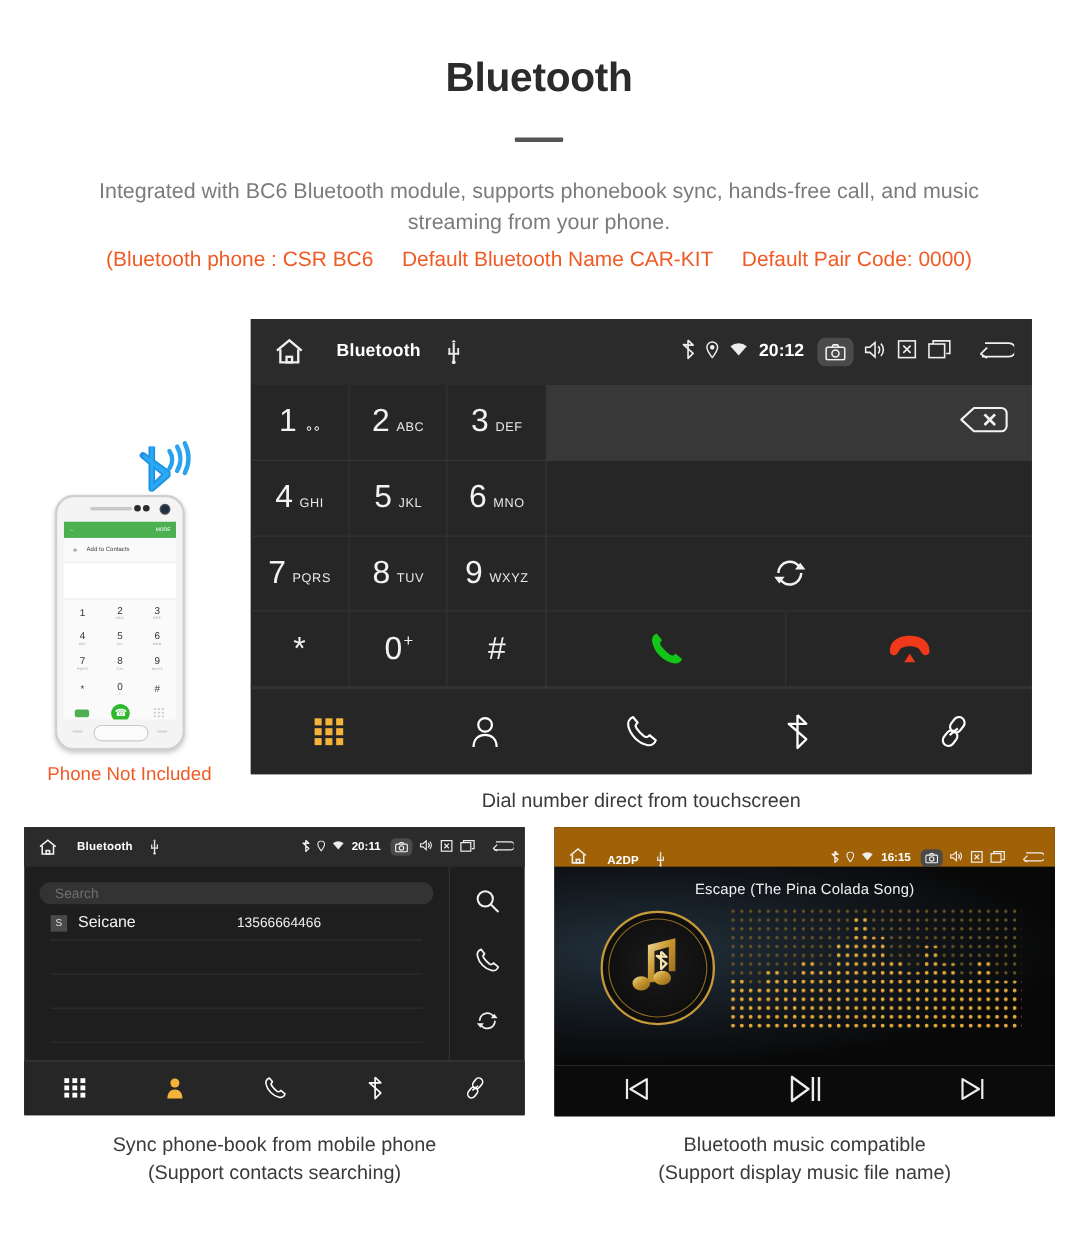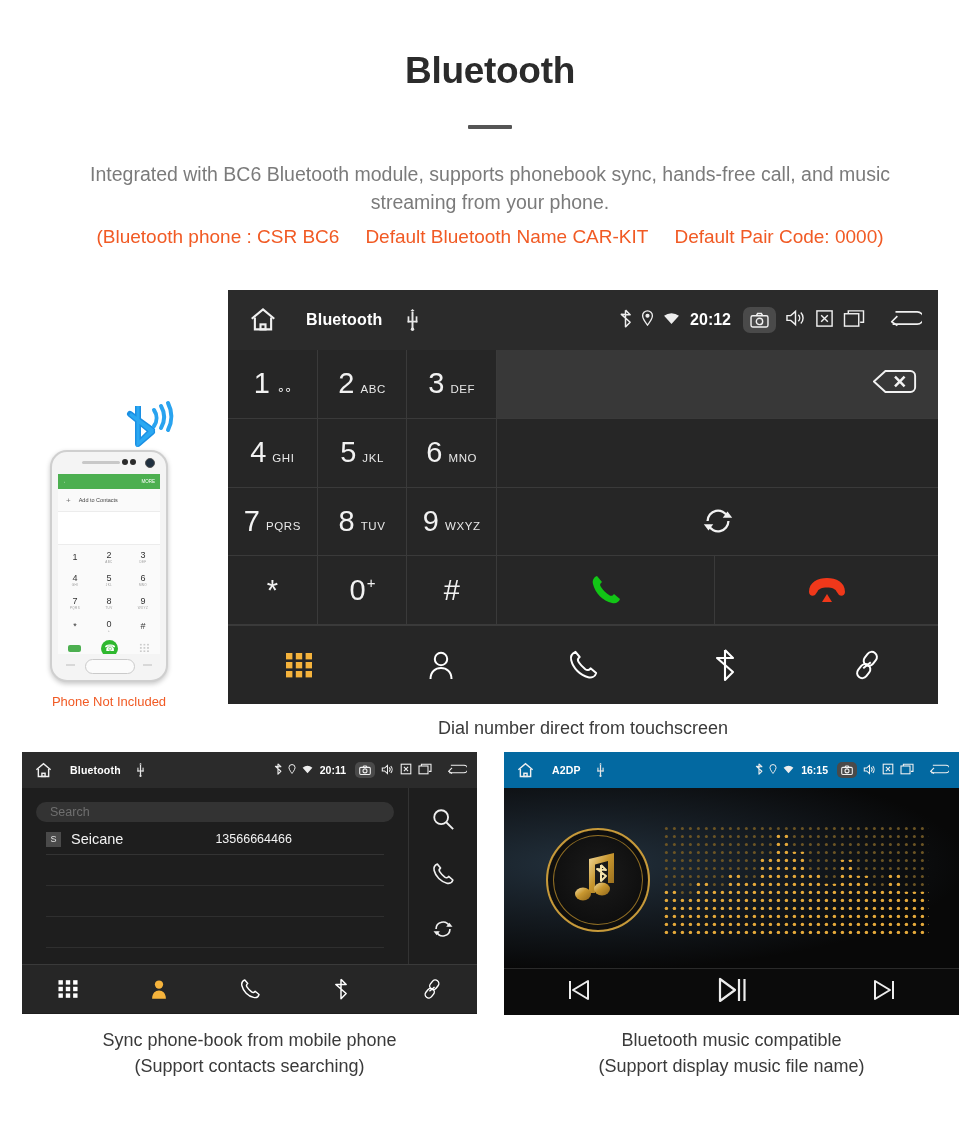--- a/index.html
+++ b/index.html
@@ -220,21 +220,21 @@
       radial-gradient(#777 40%, transparent 41%) 0 0/3.6px 3.3px; }
   .phone-bottom { height: 26px; position: relative; }
   .phone-hbtn {
     position:absolute; left: 33px; top: 5px;
     width: 48px; height: 13px; border-radius: 8px;
     border: 1.5px solid #cacaca; background: #fbfbfb;
   }
   .phone-sk { position:absolute; top: 10px; width: 9px; height:2px; background:#d8d8d8;}
   .bt-wave { position: absolute; left: 58px; top: -52px; width: 72px; height: 58px; }
   .phone-note {
-    color: #f15a24; font-size: 13px; text-align: center;
+    color: #f15a24; font-size: 17px; text-align: center;
     margin-top: 12px; margin-left: -7px; white-space: nowrap;
   }
 
   
   .cap {
     position: absolute; text-align: center;
     font-size: 18px; color: #3a3a3a; line-height: 1.45;
   }
 
   
@@ -290,21 +290,21 @@
   .small-navbar { height: 48px; }
   .small-navbar .navitem svg { width: 22px; height: 22px;}
 
   
   .music-panel {
     position: absolute;
     left: 504px; top: 752px;
     width: 455px; height: 262px;
     background: #0b0b0b;
   }
-  .music-statusbar { background: #0369a1; }
+  .music-statusbar { background: #a16207; align-items: flex-end; }
   .music-body {
     height: 180px;
     background: radial-gradient(ellipse at 18% 42%, #22303c 0%, #141a20 38%, #080808 72%);
     position: relative;
   }
   .song-title {
     text-align: center; color: #f0f0f0;
     font-size: 13.5px; padding-top: 13px;
     letter-spacing: .2px;
   }
@@ -861,20 +861,21 @@
       <span style="margin-left:7px">
         <svg width="22" height="12" viewBox="0 0 38 21" fill="none" stroke="#f0f0f0" stroke-width="2" stroke-linejoin="round">
             <path d="M10 4 L33 4 A6.5 6.5 0 0 1 33 17 L7 17"></path>
             <path d="M12 8.5 L6 14.5 L12 18.5"></path>
           </svg>
       </span>
     </span>
   </div>
 
   <div class="music-body">
+    <div class="song-title">Escape (The Pina Colada Song)</div>
     <div class="disc">
       <svg width="62" height="62" viewBox="0 0 62 62">
         <defs>
           <linearGradient id="gold" x1="0" y1="0" x2="1" y2="1">
             <stop offset="0%" stop-color="#f3dca0"></stop>
               <stop offset="45%" stop-color="#c8972f"></stop>
               <stop offset="100%" stop-color="#8e651a"></stop>
           </linearGradient>
         </defs>
         <path d="M22 10 L47 4 L47 34 L41 34 L41 12 L28 15.5 L28 44 L22 44 Z" fill="url(#gold)"></path>

